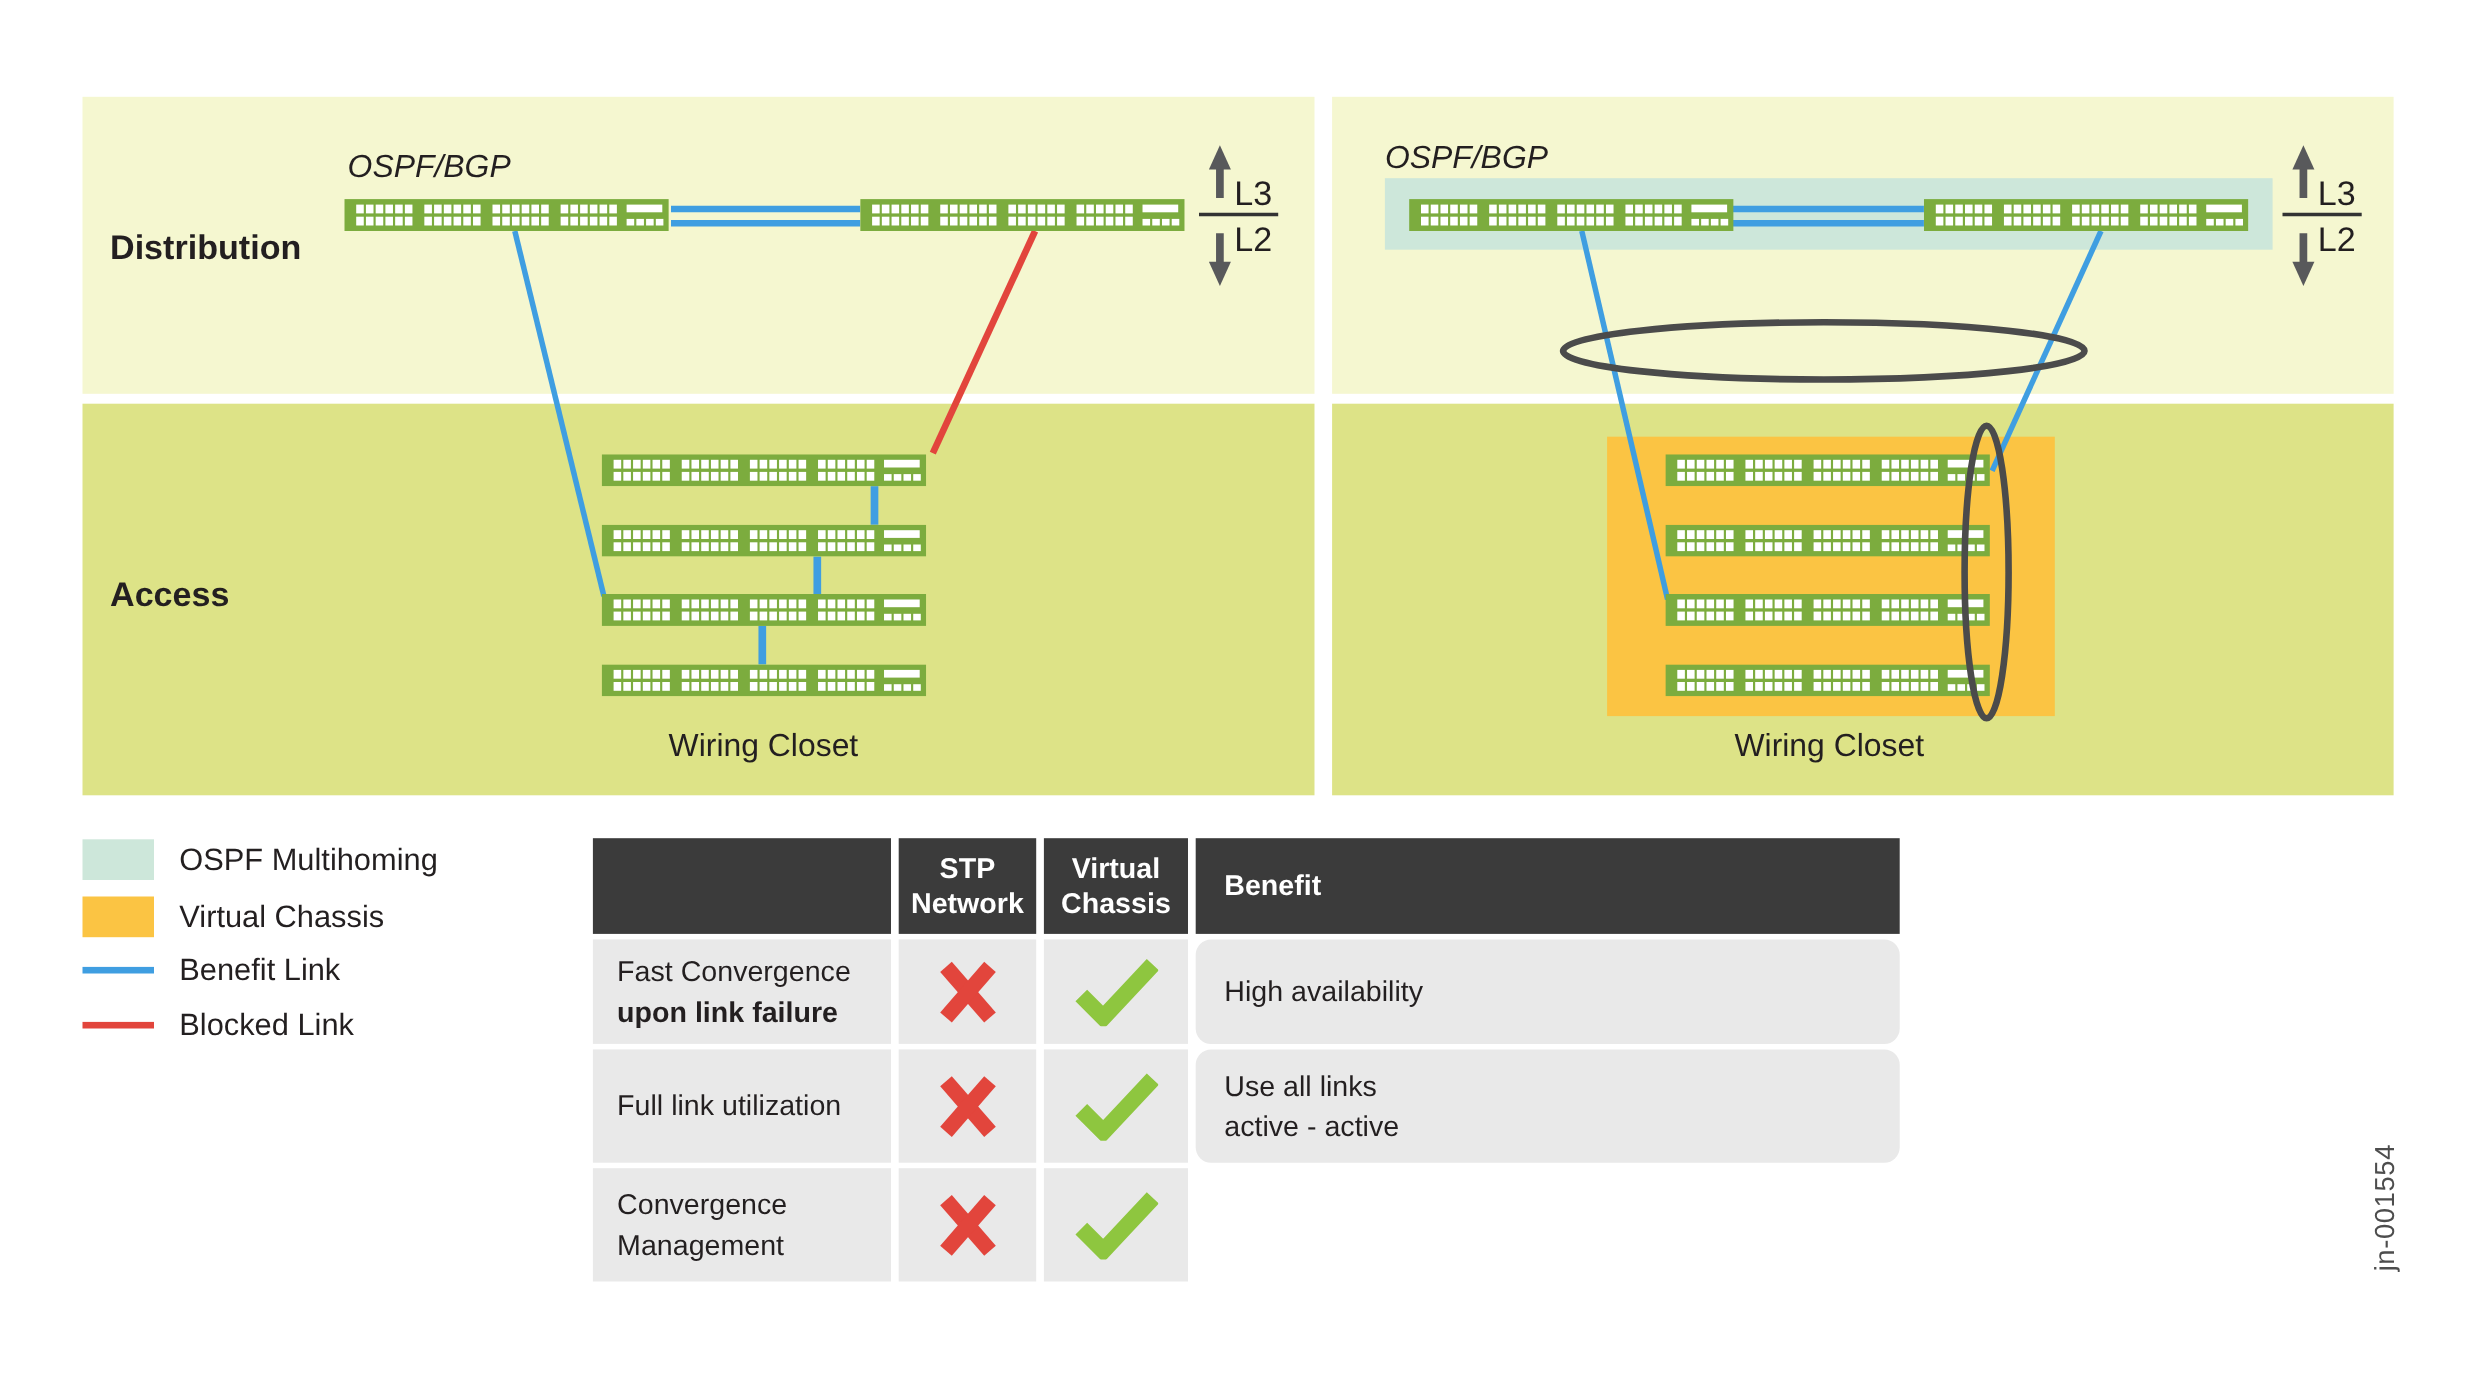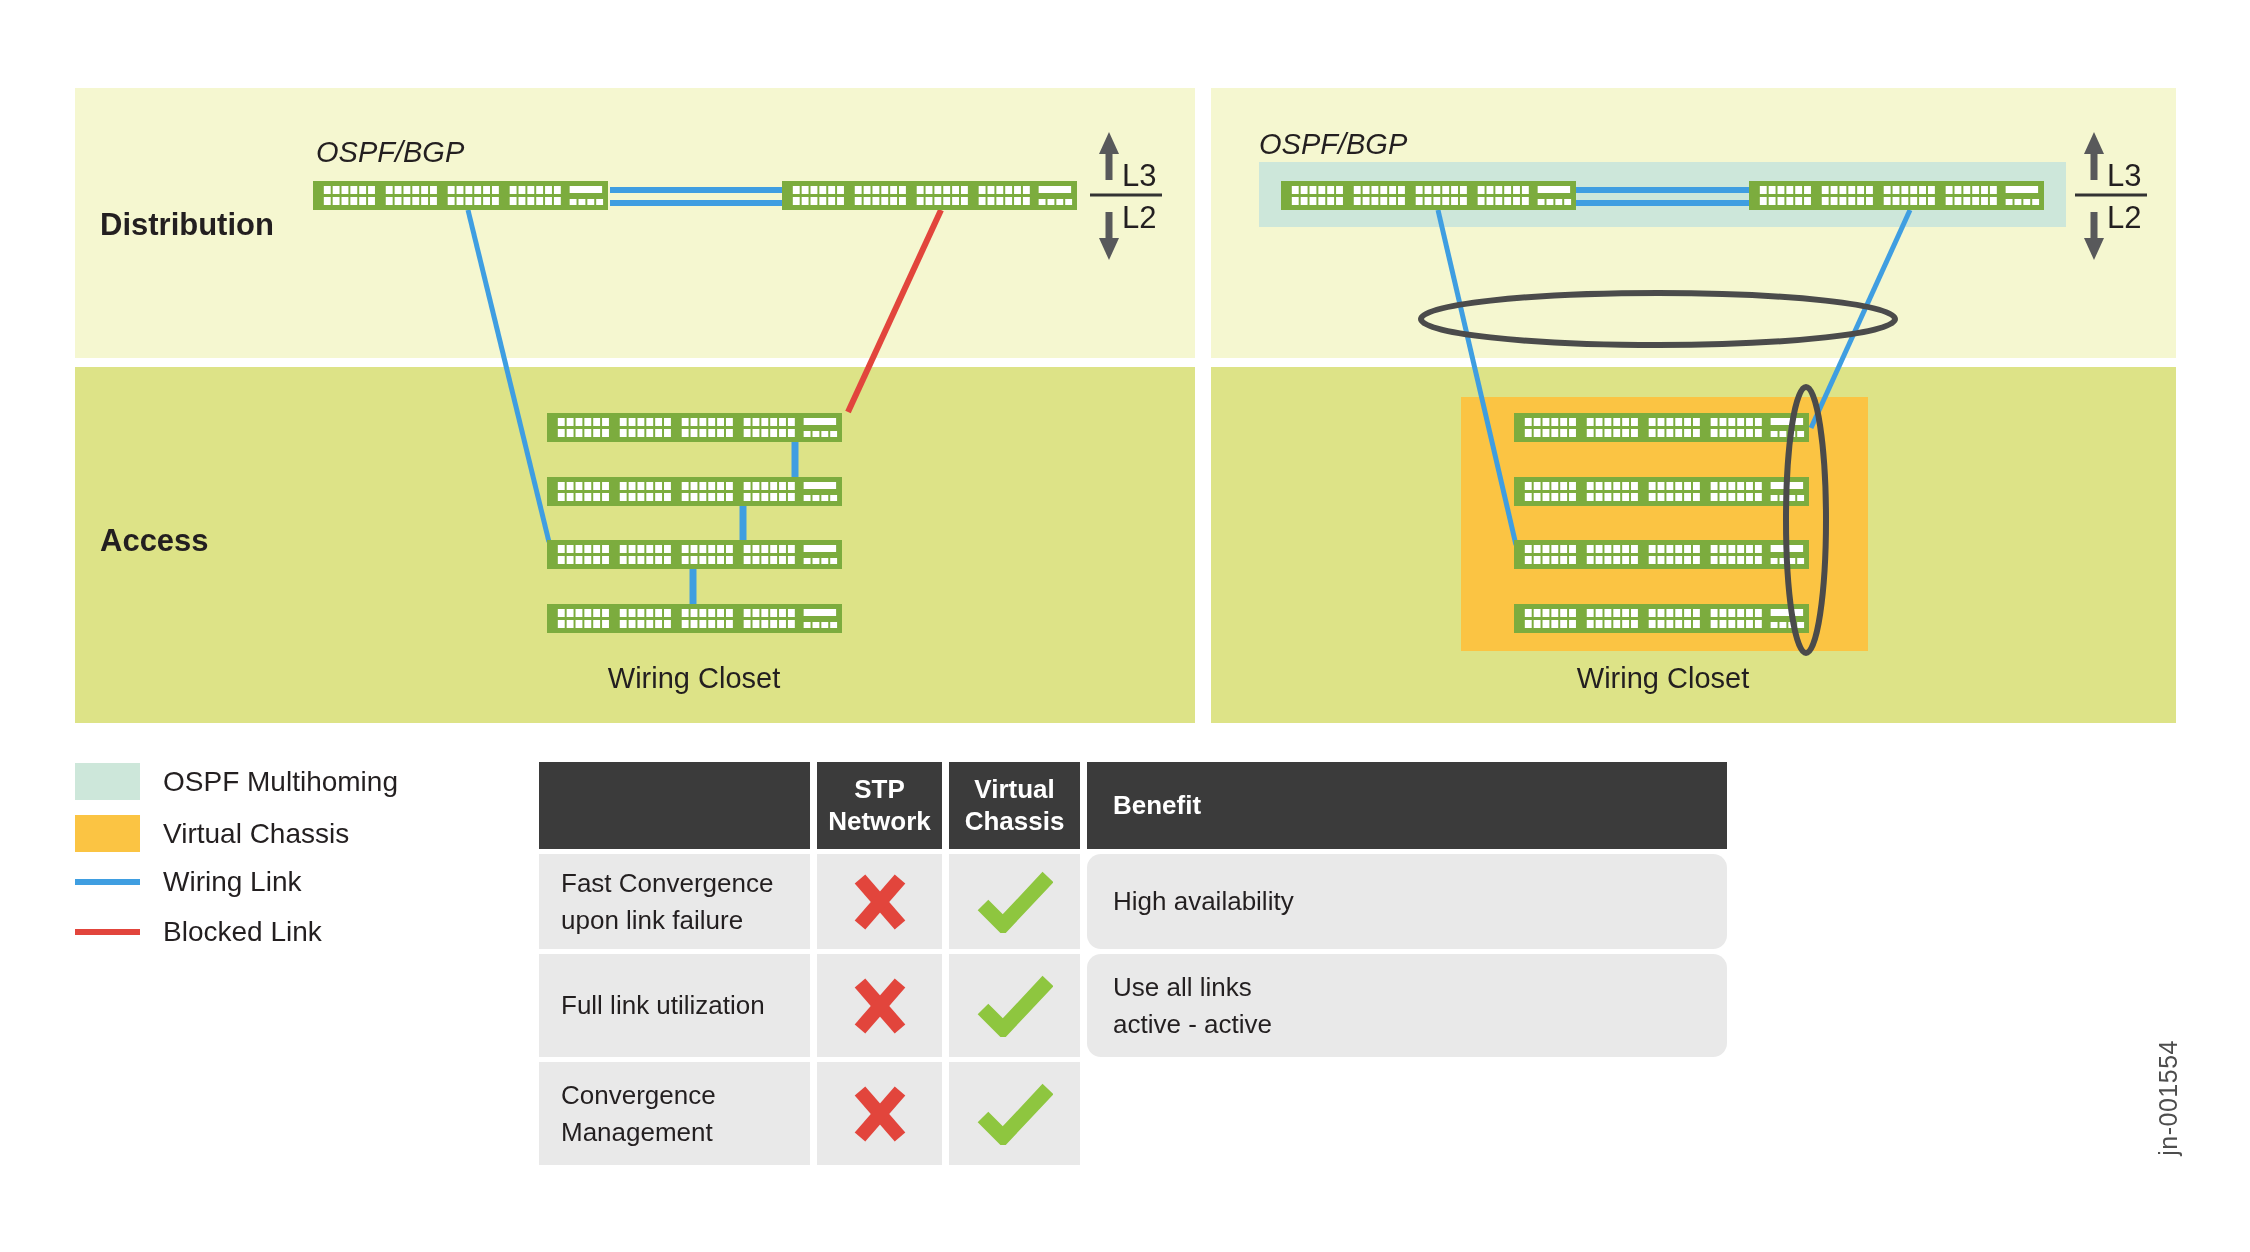--- a/index.html
+++ b/index.html
@@ -42,21 +42,21 @@
     grid-template-rows:87px 95px 103px 103px;
     gap:5px 7px;z-index:5;}
   .cell{display:flex;flex-direction:column;justify-content:center;}
   .th{background:#3b3b3b;color:#fff;font-weight:bold;font-size:26px;line-height:1.2;}
   .th.center{align-items:center;text-align:center;}
   .th.left{padding-left:26px;}
   .td{background:#e9e9e9;font-size:26px;line-height:1.4;}
   .td.feature{padding-left:22px;}
   .td.mark{align-items:center;}
   .td.benefit{padding-left:26px;border-radius:14px;}
-  .bold{font-weight:normal;}
+  .bold{font-weight:bold;}
   
   .watermark{position:absolute;left:2154px;top:1040px;writing-mode:vertical-rl;
     transform:rotate(180deg);font-size:25px;color:#4d4d4d;letter-spacing:0.5px;z-index:5;}
 </style>
 </head>
 <body>
 
 <div class="canvas">
 
   <div class="band dist" style="left:75px;top:88px;width:1120px;height:270px;"></div>
@@ -221,21 +221,21 @@
   <div class="legend-row" style="top:763px;height:37px">
     <span class="legend-swatch teal"></span>
     <span class="legend-label">OSPF Multihoming</span>
   </div>
   <div class="legend-row" style="top:815px;height:37px">
     <span class="legend-swatch orange"></span>
     <span class="legend-label">Virtual Chassis</span>
   </div>
   <div class="legend-row" style="top:868px;height:28px">
     <span class="legend-line blue"></span>
-    <span class="legend-label">Wiring Link</span>
+    <span class="legend-label">Benefit Link</span>
   </div>
   <div class="legend-row" style="top:918px;height:28px">
     <span class="legend-line red"></span>
     <span class="legend-label">Blocked Link</span>
   </div>
 
   <div class="cmp-table">
 
     <div class="cell th"></div>
     <div class="cell th center">STP Network</div>

